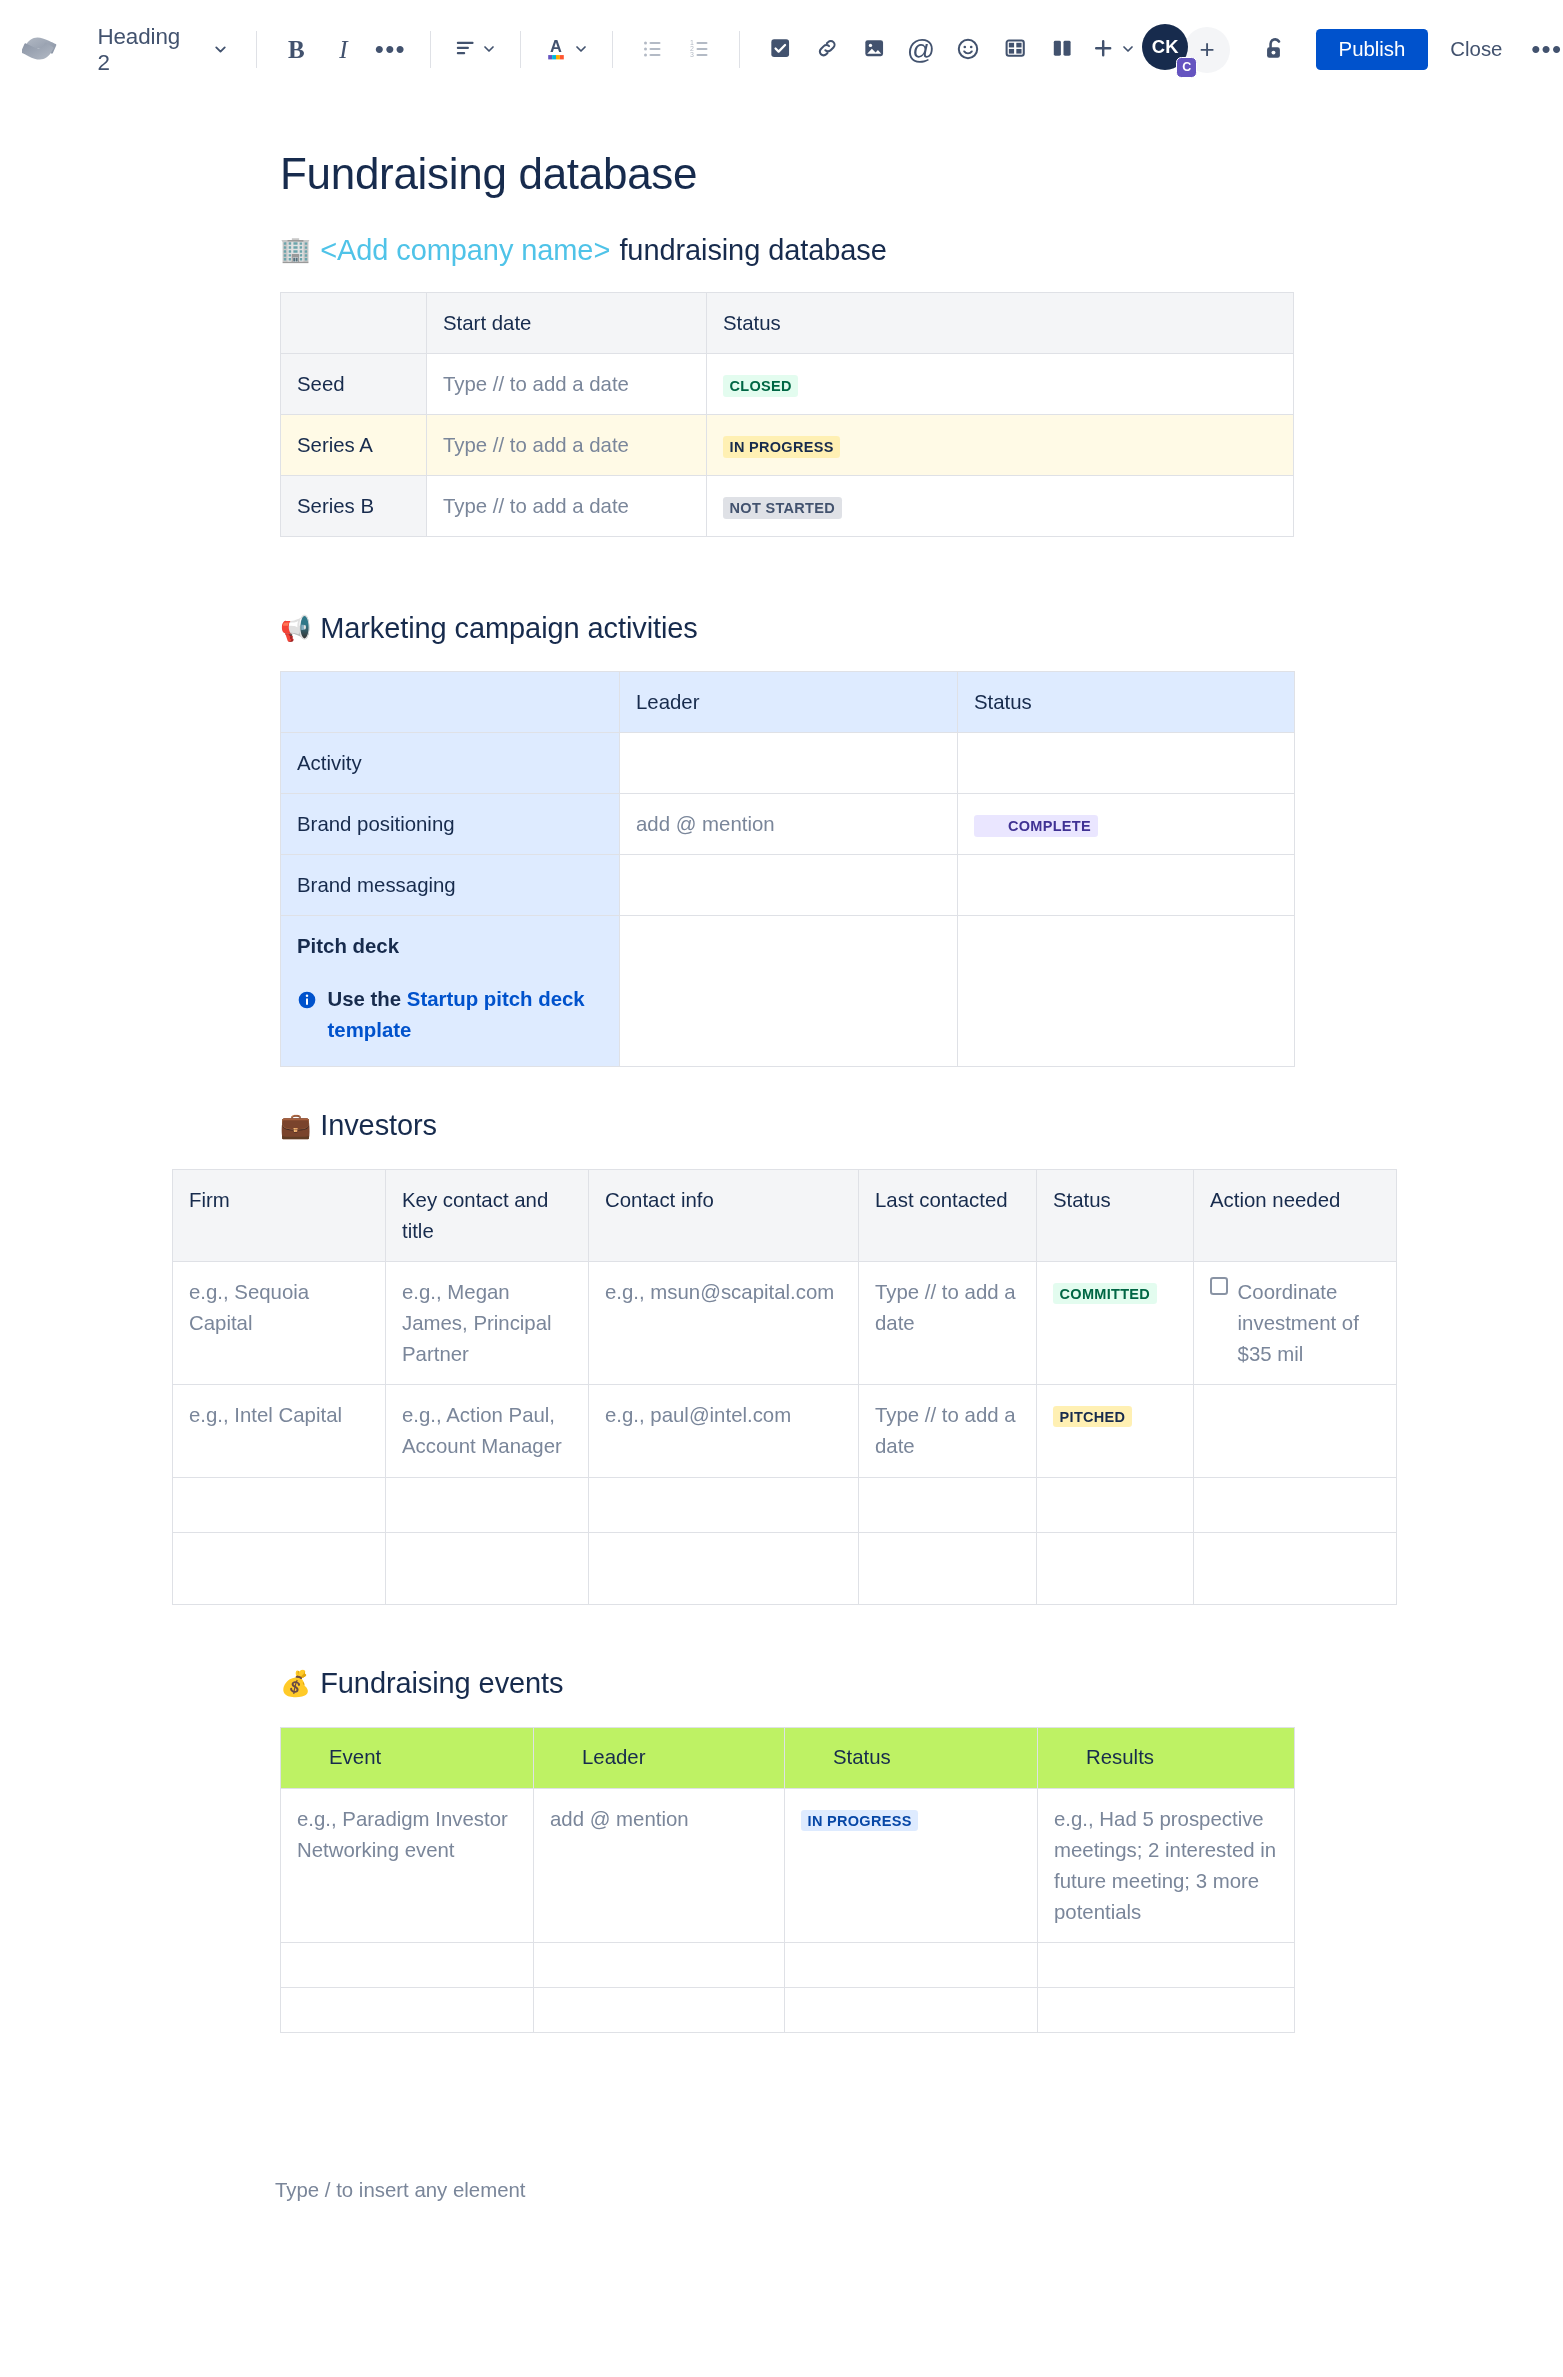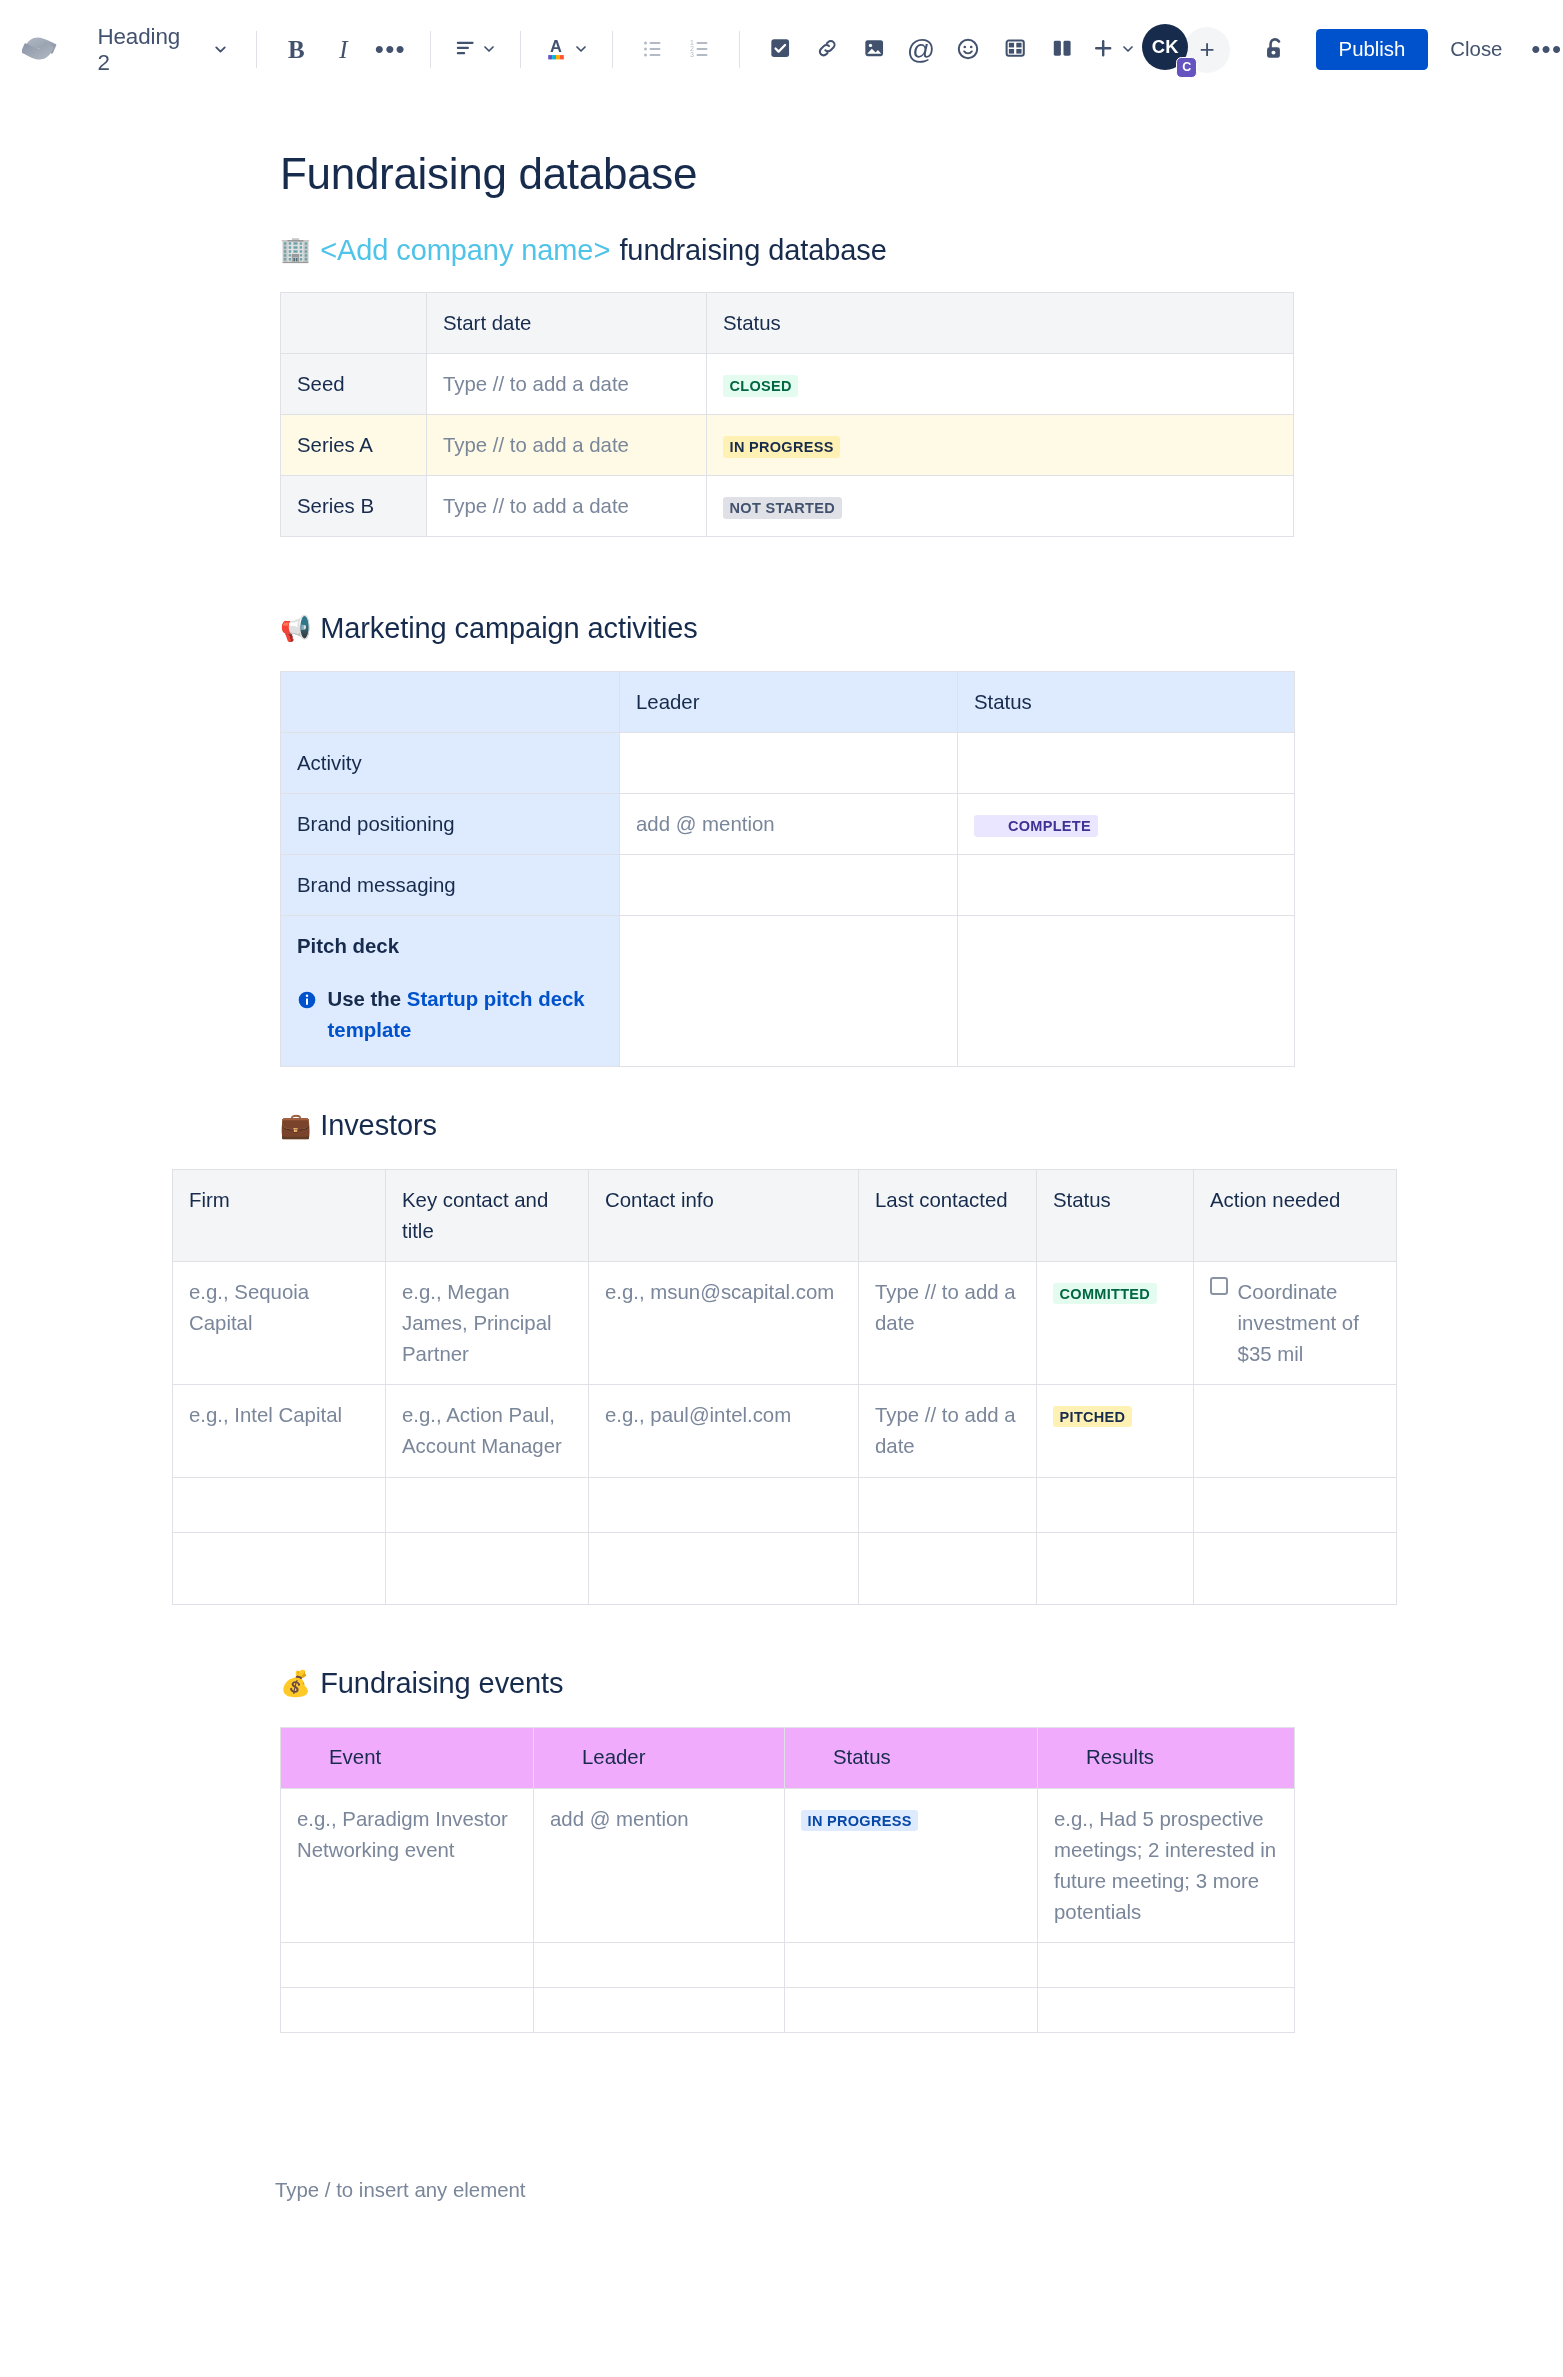--- a/index.html
+++ b/index.html
@@ -139,21 +139,21 @@
     padding: 14.5px 16px;
     font-size: 20.4px;
     line-height: 1.52;
     color: #172B4D;
   }
   table th { text-align: left; font-weight: normal; }
   .ph { color: #7A869A; }
 
   .th-grey { background: #F4F5F7; }
   .th-blue { background: #DEEBFF; }
-  .th-cream { background: #f0abfc; padding-left: 48px; }
+  .th-cream { background: #bef264; padding-left: 48px; }
   .row-cream { background: #FFFAE6; }
   .cell-blue { background: #DEEBFF; }
 
   
   .loz {
     display: inline-block;
     font-size: 14.5px;
     font-weight: bold;
     letter-spacing: 0.3px;
     padding: 4px 6.6px 3.3px;

